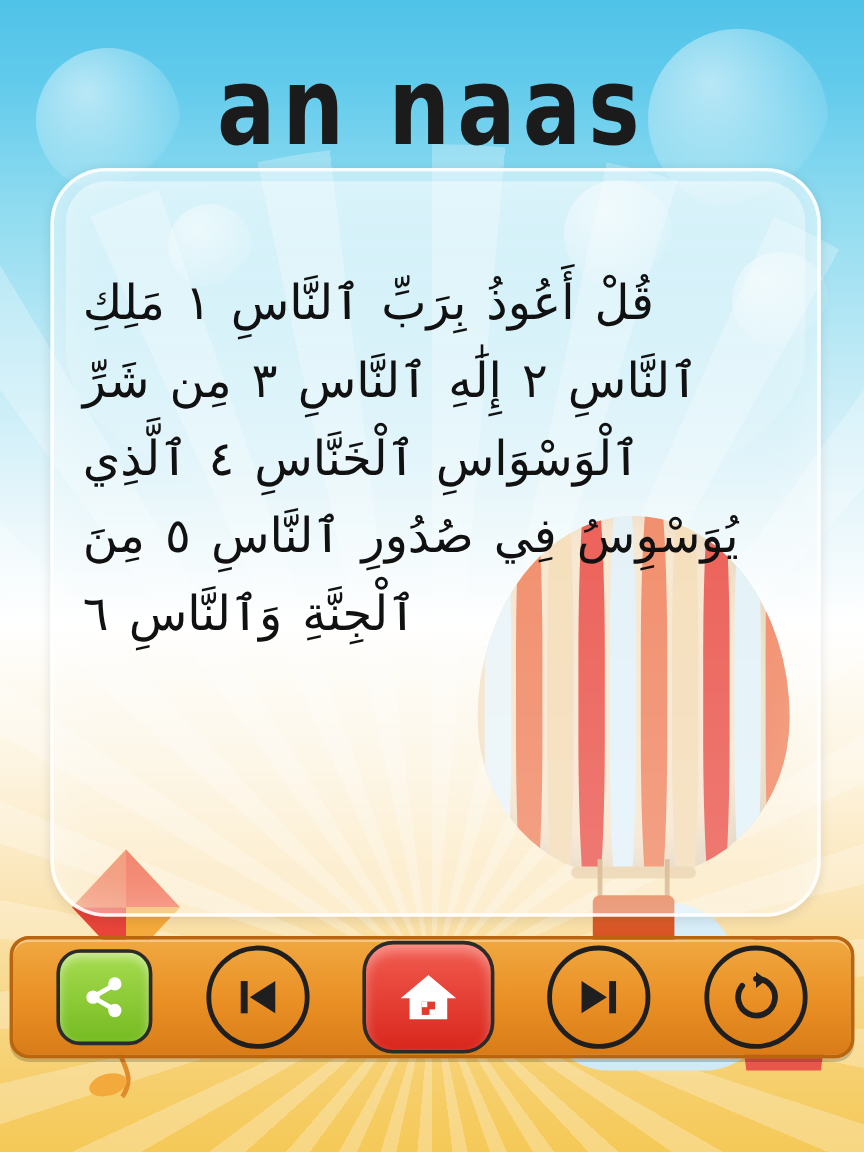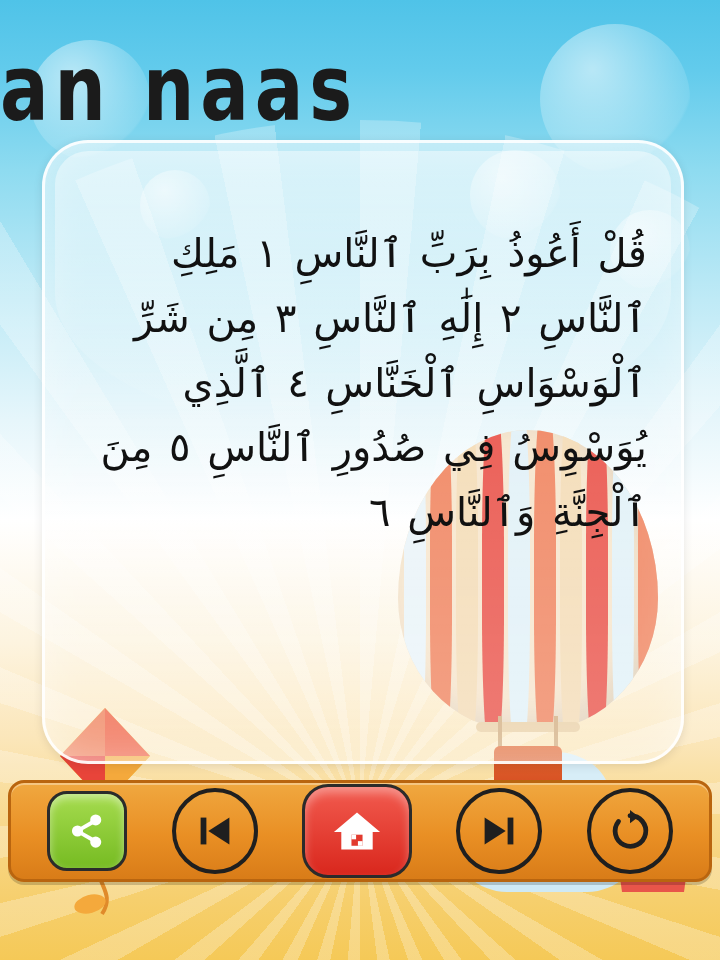--- a/index.html
+++ b/index.html
@@ -65,20 +65,21 @@
     background: radial-gradient(circle at 35% 30%, rgba(255,255,255,0.55), rgba(255,255,255,0.10) 70%, rgba(255,255,255,0) 72%);
     pointer-events: none;
   }
 
   
   .title-wrap {
     position: absolute;
     top: 44px;
     left: 0;
     width: 720px;
+    text-align: center;
     z-index: 6;
   }
   .title {
     display: inline-block;
     font-family: "DejaVu Sans", sans-serif;
     font-weight: bold;
     font-size: 72px;
     letter-spacing: 6px;
     color: #1b1b1b;
     line-height: 1;
@@ -107,26 +108,26 @@
     height: 46%;
     border-radius: 40px 40px 60% 60%;
     background: linear-gradient(to bottom, rgba(255,255,255,0.45), rgba(255,255,255,0.0));
     pointer-events: none;
   }
 
   .ayah-text {
     position: relative;
     z-index: 3;
     direction: rtl;
-    text-align: right;
+    text-align: left;
     font-family: "DejaVu Sans", "Liberation Serif", serif;
     font-size: 40px;
     line-height: 1.62;
     color: #111111;
-    padding: 78px 34px 0 36px;
+    padding: 78px 34px 0 24px;
     word-spacing: 4px;
   }
 
   
   .balloon {
     position: absolute;
     z-index: 4;
     pointer-events: none;
   }
   .balloon .envelope {

